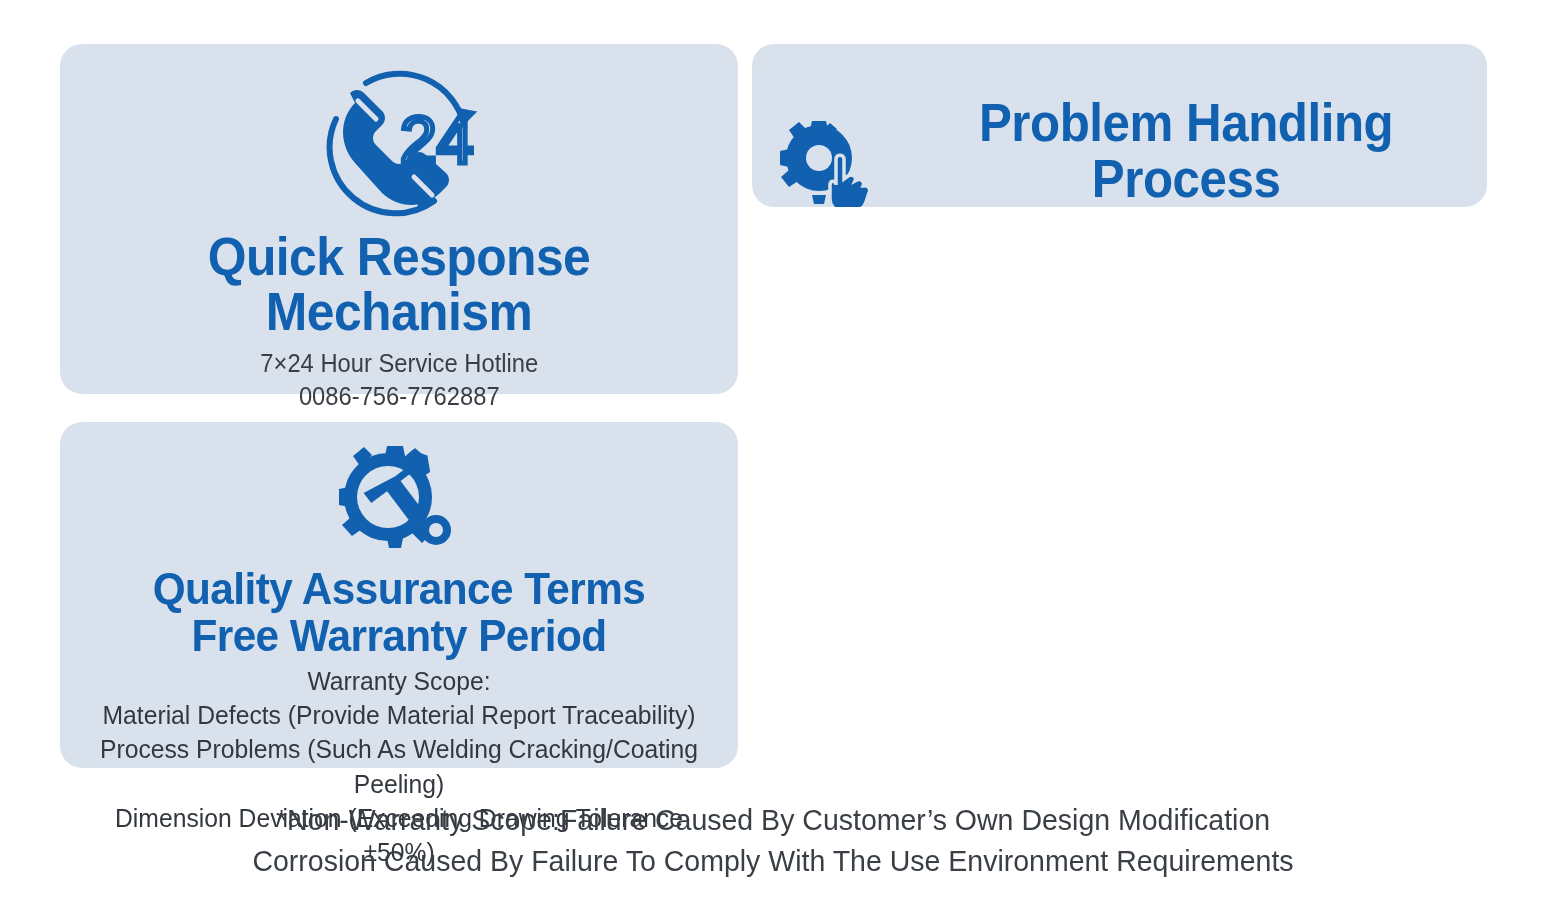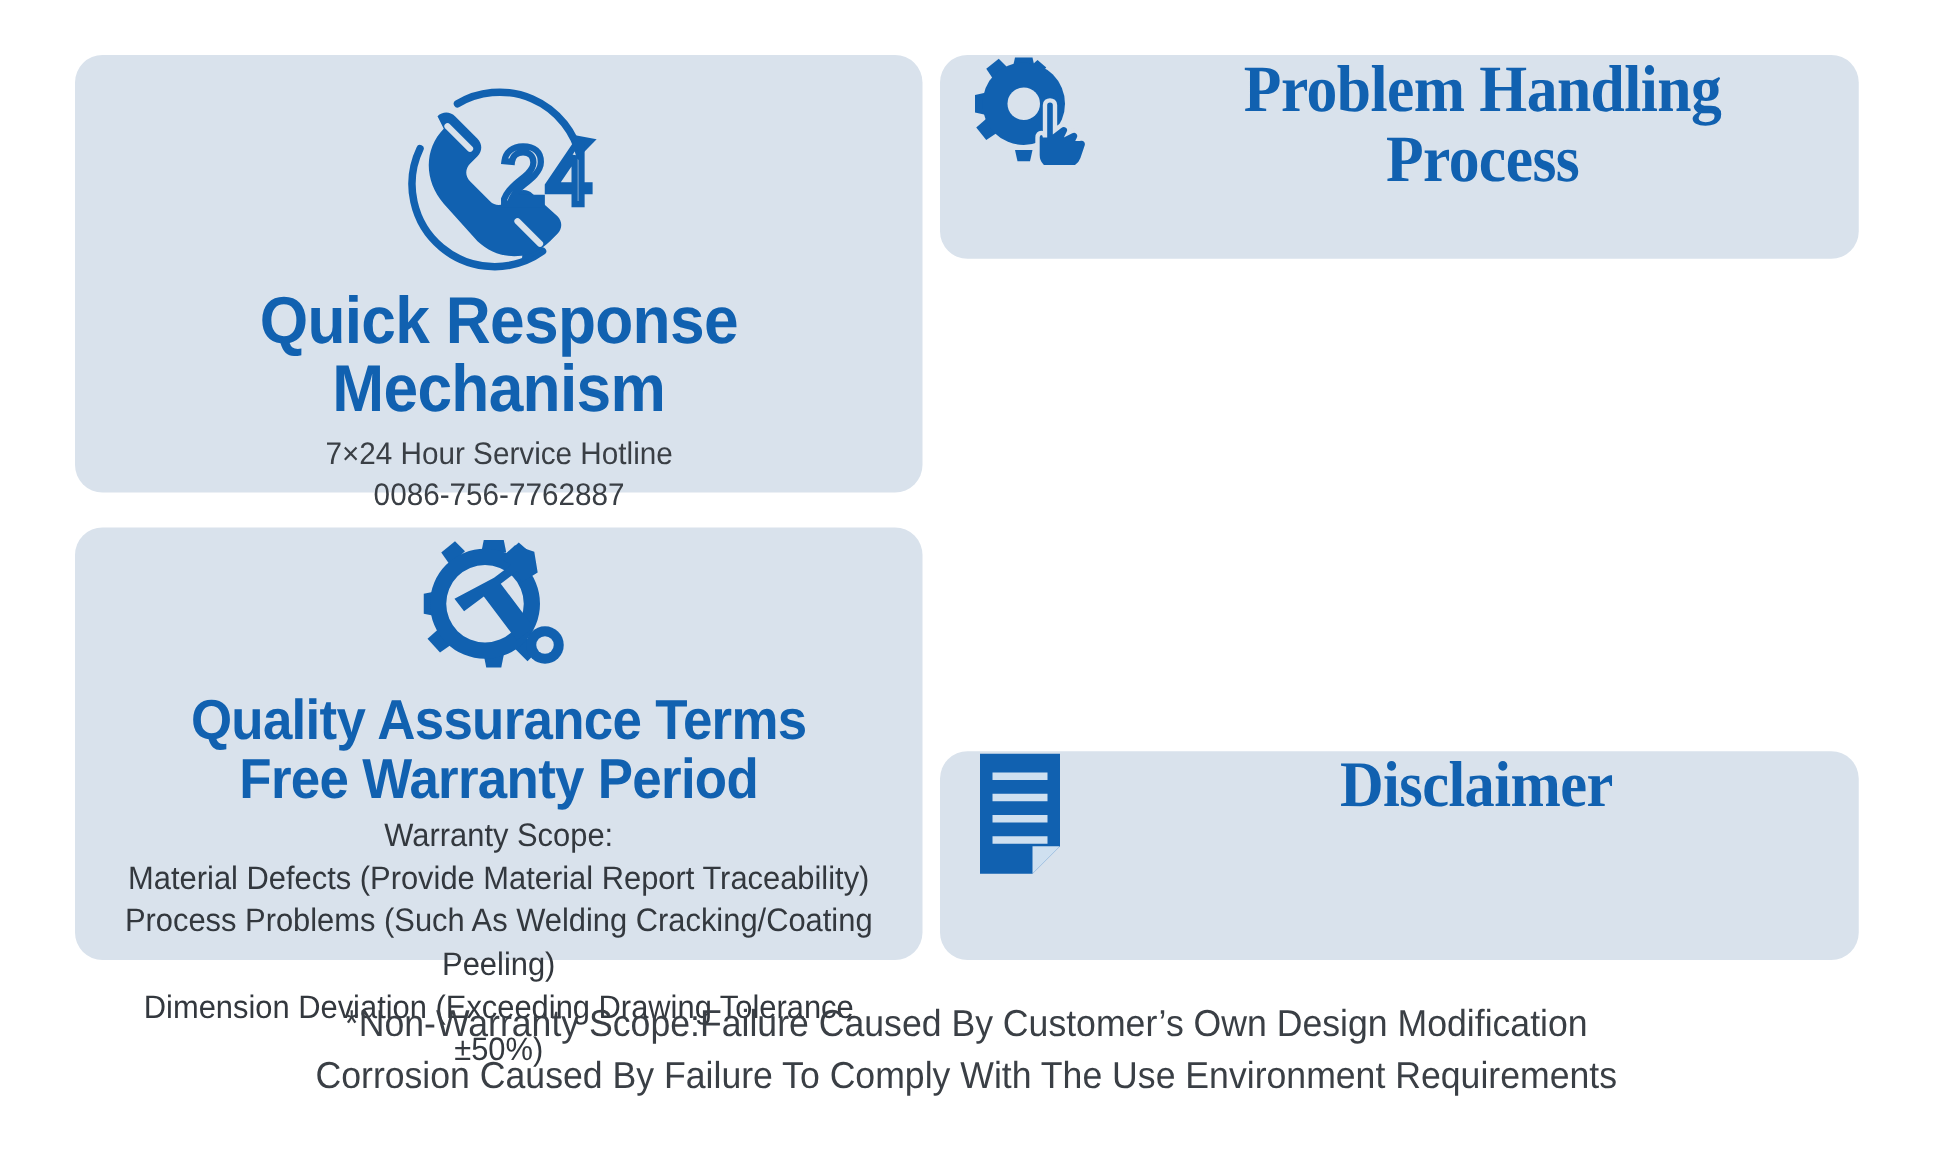--- a/index.html
+++ b/index.html
@@ -30,41 +30,40 @@
   #card-quick-response {
     left: 60px; top: 44px; width: 678px; height: 350px;
     display: flex; flex-direction: column;
     align-items: center; justify-content: center;
     padding-top: 44px;
   }
   #card-quality-assurance {
     left: 60px; top: 422px; width: 678px; height: 346px;
     display: flex; flex-direction: column;
     align-items: center; justify-content: flex-start;
-    padding-top: 8px;
+    padding-top: 22px;
   }
 
   
   #card-problem-handling {
     left: 752px; top: 44px; width: 735px; height: 163px;
   }
   #card-annual-return {
     left: 752px; top: 229px; width: 735px; height: 165px;
   }
   #card-closed-loop {
     left: 752px; top: 416px; width: 735px; height: 168px;
   }
   #card-disclaimer {
     left: 752px; top: 601px; width: 735px; height: 167px;
   }
   .right-card {
     display: flex;
     flex-direction: row;
-    align-items: flex-start;
-    font-family: Liberation Serif, serif;
+    align-items: flex-end;
   }
   .right-icon {
     flex: 0 0 auto;
     margin-left: 26px;
     margin-right: 18px;
     display: flex;
     align-items: center;
     justify-content: center;
   }
   .right-title {
@@ -225,32 +224,17 @@
                    l-3 9 c-2 6 -8 9 -14 9 h-10 c-7 0 -12 -5 -12 -12
                    v-14 c0 -5 6 -5 6 0 z" fill="#1161b0" stroke="#d9e2ec" stroke-width="3.5"></path>
         </g>
       </svg>
     </div>
     <div class="right-title" id="title-problem-handling">Problem Handling Process</div>
   </div>
 
 
 
-  <div class="card right-card" id="card-disclaimer">
-    <div class="right-icon">
-      <svg width="94" height="112" viewBox="0 0 94 112" aria-hidden="true">
-        <path d="M6 2 h64 v74 l-22 22 h-42 z" fill="#1161b0"></path>
-        <path d="M70 76 h-22 v22 z" fill="#cfe0f0"></path>
-        <g stroke="#cfe0f0" stroke-width="6" fill="none">
-          <line x1="16" y1="20" x2="60" y2="20"></line>
-          <line x1="16" y1="37" x2="60" y2="37"></line>
-          <line x1="16" y1="54" x2="60" y2="54"></line>
-          <line x1="16" y1="71" x2="60" y2="71"></line>
-        </g>
-      </svg>
-    </div>
-    <div class="right-title" id="title-disclaimer">Disclaimer</div>
-  </div>
 
   <div id="footer-note">*Non-Warranty Scope:Failure Caused By Customer’s Own Design Modification
 Corrosion Caused By Failure To Comply With The Use Environment Requirements</div>
 
 </div>
 
 </body></html>

